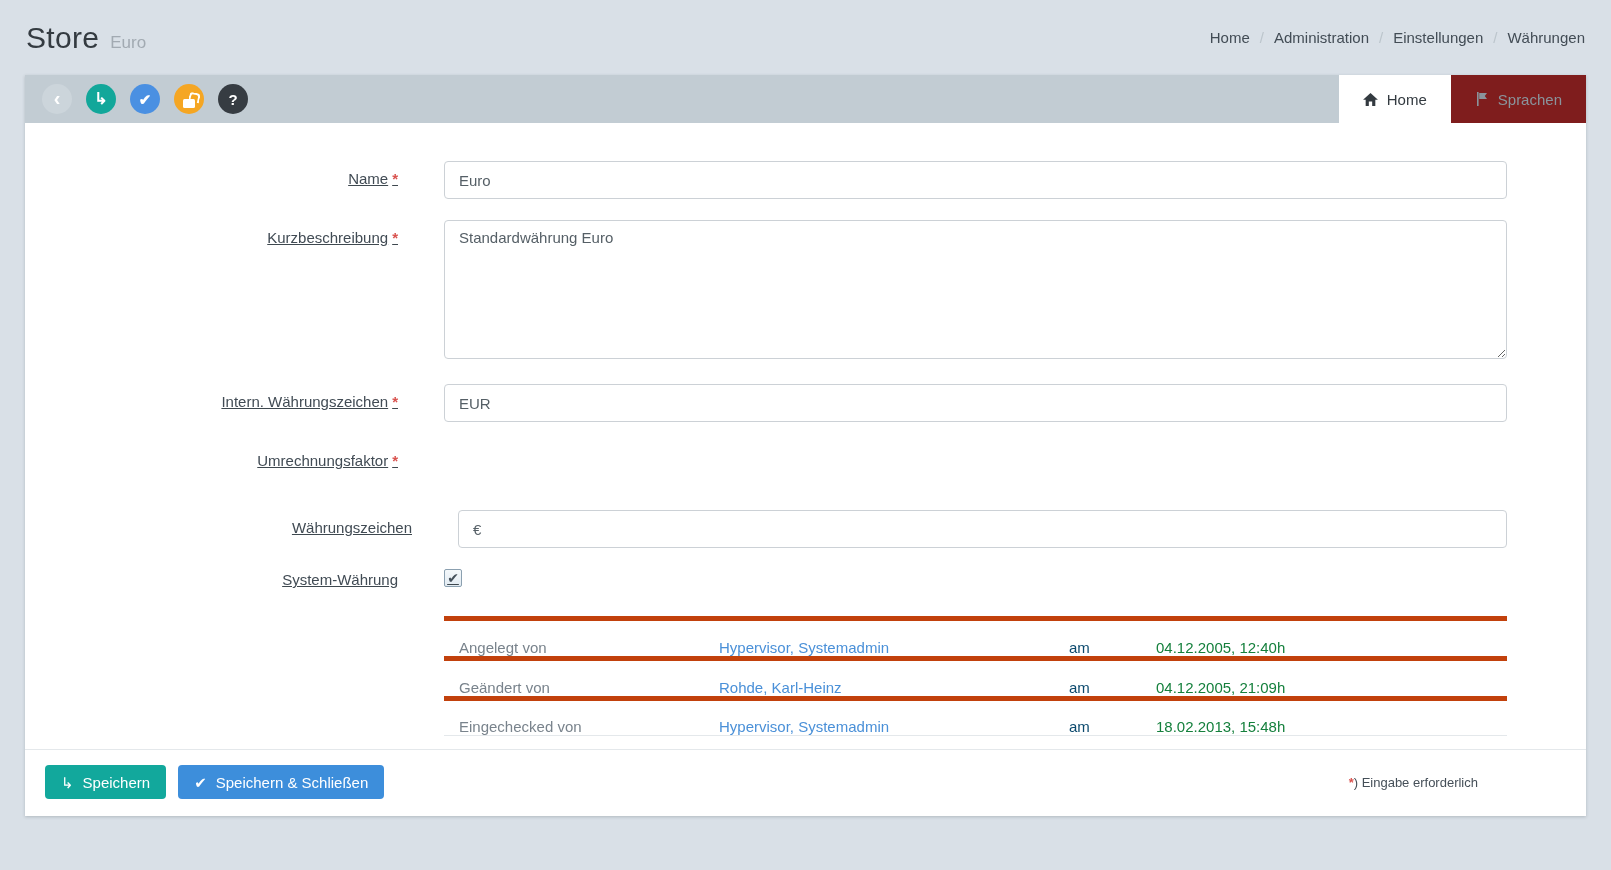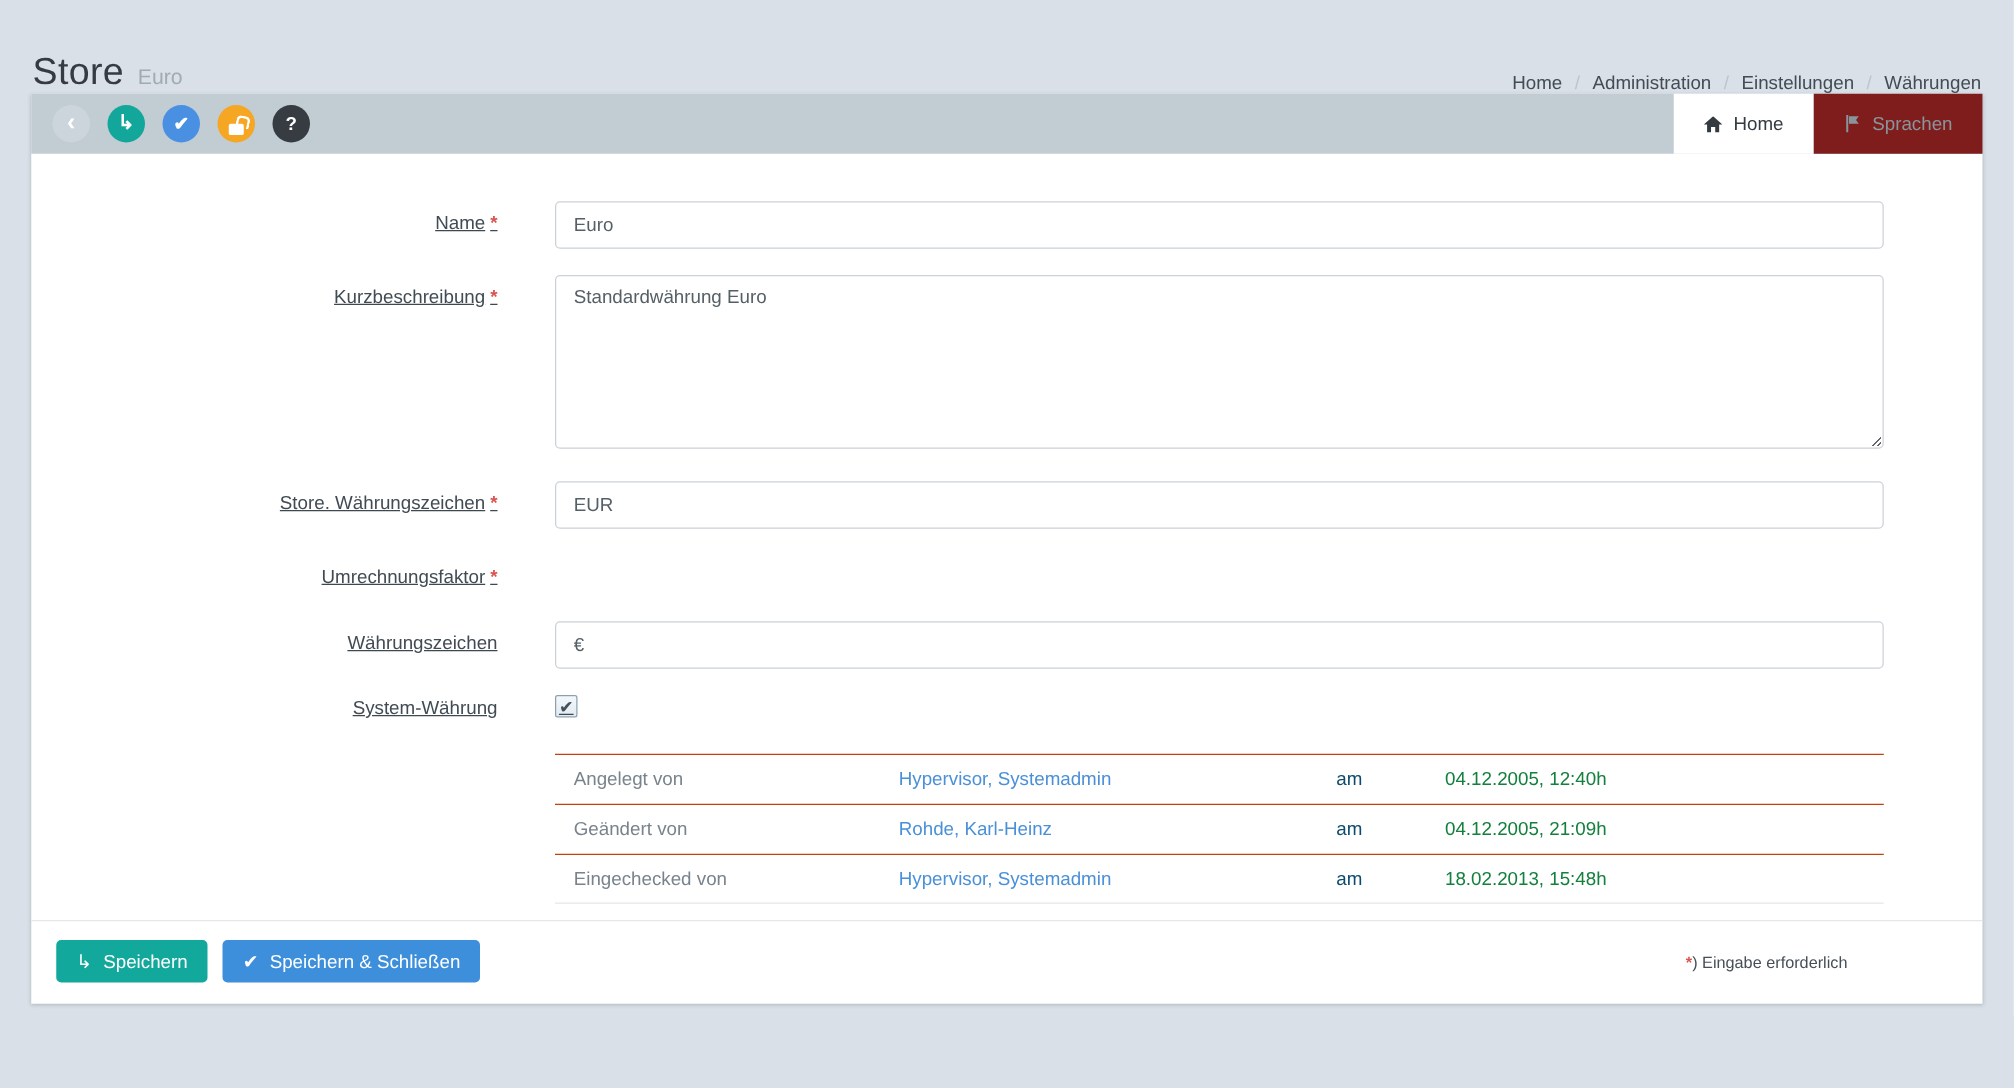--- a/index.html
+++ b/index.html
@@ -8,21 +8,21 @@
     background: #d9e0e7;
     font-family: "Liberation Sans", "DejaVu Sans", sans-serif;
     color: #3e484f;
   }
 
   
   .page-header {
     height: 75px;
     padding: 0 26px;
     display: flex;
-    align-items: flex-end;
+    align-items: center;
     justify-content: space-between;
     border-radius: 27px;
   }
   .title-wrap { display: flex; align-items: baseline; }
   .page-title { font-size: 30px; color: #343b41; font-weight: 400; letter-spacing: .3px; }
   .page-subtitle { font-size: 17px; color: #a2aab2; margin-left: 11px; }
   .breadcrumb { display: flex; align-items: center; font-size: 15px; color: #424c55; }
   .breadcrumb .crumb { cursor: pointer; }
   .breadcrumb .sep { color: #bcc5cc; margin: 0 10px; }
 
@@ -79,21 +79,21 @@
     font-size: 15px;
     cursor: pointer;
   }
   .tab.active { background: #ffffff; color: #333a40; }
   .tab.inactive { background: #7f1d1d; color: #8a949c; }
   .tab svg { display: block; }
 
   
   .form-area { padding-top: 38px; }
   .form-row { display: flex; align-items: flex-start; margin-bottom: 21px; padding-right: 79px; text-decoration: underline; }
-  .form-row.gap-big { margin-top: 27px; }
+  .form-row.gap-big { margin-top: 41px; padding-left: 14px; }
   .form-label {
     width: 419px;
     text-align: right;
     padding: 9px 46px 0 0;
     font-size: 15px;
     color: #414b54;
     flex: none;
   }
   .req { color: #d9534f; font-weight: bold; margin-left: 4px; }
   .form-control { flex: 1; }
@@ -119,23 +119,23 @@
     background: linear-gradient(#f4f8fb, #e2ebf2);
     border-radius: 2px;
     display: flex; align-items: center; justify-content: center;
     cursor: pointer;
   }
   .checkbox .mark { color: #44505a; font-size: 14px; line-height: 1; margin-top: -1px; }
 
   
   .meta-table { margin: 28px 79px 0 419px; }
   .meta-row {
-    display: flex; align-items: center;
+    display: flex; align-items: flex-end;
     height: 40px;
-    border-top: 1px solid #c2410c;
+    border-top: 5px solid #c2410c;
     font-size: 15px;
   }
   .meta-row:last-child { border-bottom: 1px solid #e4e8eb; }
   .meta-label { width: 275px; padding-left: 15px; color: #79838c; flex: none; }
   .meta-user { width: 350px; color: #4a90d8; cursor: pointer; flex: none; }
   .meta-prep { width: 87px; color: #0c4a6e; flex: none; }
   .meta-date { color: #15803d; }
 
   
   .panel-footer {
@@ -228,21 +228,21 @@
       <div class="form-label">
         <span>Kurzbeschreibung</span><span class="req">*</span>
       </div>
       <div class="form-control">
         <textarea class="text-area" style="">Standardwährung Euro</textarea>
       </div>
     </div>
 
     <div class="form-row">
       <div class="form-label">
-        <span>Store. Währungszeichen</span><span class="req">*</span>
+        <span>Intern. Währungszeichen</span><span class="req">*</span>
       </div>
       <div class="form-control">
         <input class="text-input" type="text" value="EUR" style="">
       </div>
     </div>
 
     <div class="form-row">
       <div class="form-label">
         <span>Umrechnungsfaktor</span><span class="req">*</span>
       </div>

